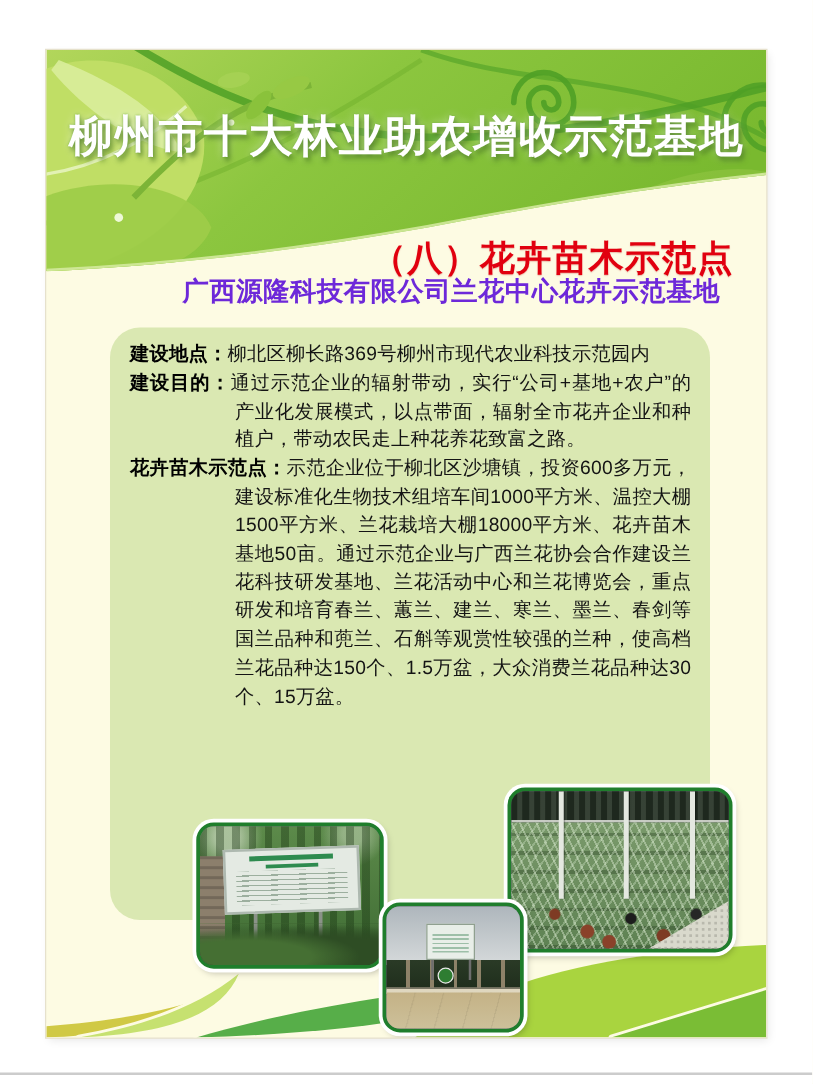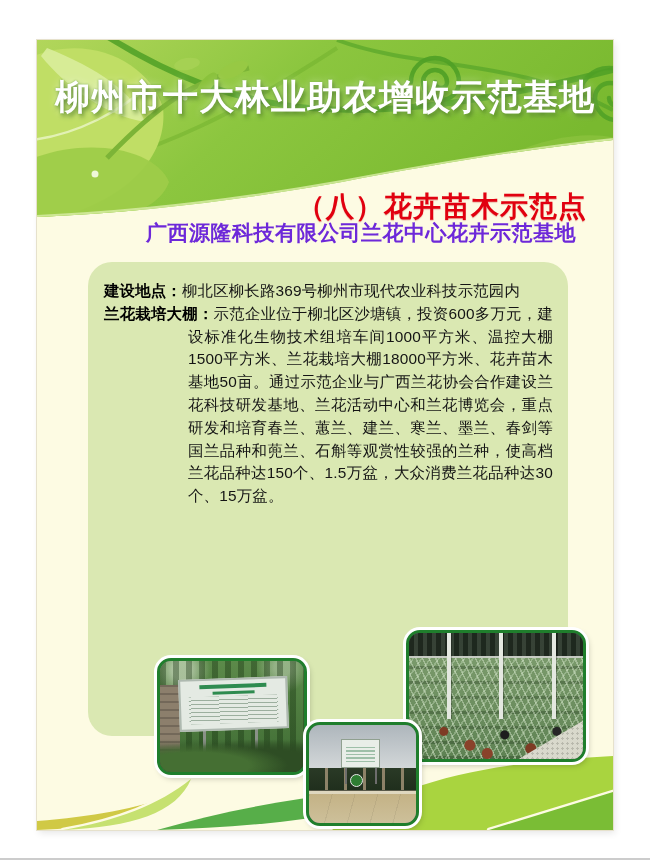--- a/index.html
+++ b/index.html
@@ -2,29 +2,29 @@
 <html><head>
 <meta charset="utf-8">
 <style>
   html,body{margin:0;padding:0;background:#ffffff;}
   .page{position:relative;width:650px;height:867px;background:#ffffff;overflow:hidden;
         font-family:"Liberation Sans",sans-serif;}
   .page-bottom-edge{position:absolute;left:0;top:858px;width:650px;height:2px;background:#cccccc;}
   .poster{position:absolute;left:37px;top:40px;width:576px;height:790px;background:#FDFBE3;
           box-shadow:0 0 0 1px #e6e1cc,2px 3px 7px rgba(0,0,0,.10);overflow:hidden;}
   .banner{position:absolute;left:0;top:0;width:576px;height:185px;}
-  .banner-title{position:absolute;left:0;top:34px;width:576px;text-align:center;
+  .banner-title{position:absolute;left:0;top:46px;width:576px;text-align:center;
         font-size:35px;font-weight:bold;color:#ffffff;letter-spacing:1px;white-space:nowrap;
         text-shadow:2px 3px 4px rgba(55,105,15,.65),0 0 8px rgba(255,255,255,.45),0 0 2px #6aa82e;}
   .subtitle{position:absolute;right:26px;top:128px;font-size:28px;font-weight:bold;color:#E1000F;
         letter-spacing:1px;white-space:nowrap;text-shadow:0 1px 1px rgba(180,0,0,.25);margin-top:20px;}
   .org-title{position:absolute;left:0;top:179px;width:648px;text-align:center;
         font-size:21px;font-weight:bold;color:#6d28d9;letter-spacing:.5px;white-space:nowrap;}
   .content-box{position:absolute;left:51px;top:222px;width:480px;height:474px;background:#DAE8B2;
-        border-radius:24px;box-sizing:border-box;padding:18px 15px 0 16px;}
+        border-radius:24px;box-sizing:border-box;padding:11px 15px 0 16px;}
   .sec{margin:0;padding-left:84px;text-indent:-84px;font-size:15.4px;line-height:22.8px;
         color:#141414;text-align:justify;letter-spacing:.2px;}
   .sec b{color:#000;}
   .decor{position:absolute;left:0;bottom:0;width:576px;height:125px;}
 
   
   .photo{position:absolute;border:3px solid #1F7E2C;border-radius:14px;overflow:hidden;
          box-shadow:0 0 0 3px #ffffff,2px 3px 6px rgba(0,0,0,.25);background:#667;}
   .photo *{position:absolute;}
   
@@ -134,21 +134,22 @@
         <path d="M576,100 C480,110 390,126 305,142 C215,158 112,172 0,177" fill="none" stroke="#D6EBA2" stroke-width="4" opacity="0.85"></path>
       </g>
     </svg>
 
     <div class="banner-title">柳州市十大林业助农增收示范基地</div>
     <div class="subtitle">（八）花卉苗木示范点</div>
     <div class="org-title">广西源隆科技有限公司兰花中心花卉示范基地</div>
 
     <div class="content-box">
       <p class="sec"><b>建设地点：</b><span>柳北区柳长路369号柳州市现代农业科技示范园内</span></p>
-      <p class="sec"><b>兰花栽培大棚：</b><span>示范企业位于柳北区沙塘镇，投资600多万元，建设标准化生物技术组培车间1000平方米、温控大棚1500平方米、兰花栽培大棚18000平方米、花卉苗木基地50亩。通过示范企业与广西兰花协会合作建设兰花科技研发基地、兰花活动中心和兰花博览会，重点研发和培育春兰、蕙兰、建兰、寒兰、墨兰、春剑等国兰品种和蔸兰、石斛等观赏性较强的兰种，使高档兰花品种达150个、1.5万盆，大众消费兰花品种达30个、15万盆。</span></p>
+      <p class="sec"><b>建设目的：</b><span>通过示范企业的辐射带动，实行“公司+基地+农户”的产业化发展模式，以点带面，辐射全市花卉企业和种植户，带动农民走上种花养花致富之路。</span></p>
+      <p class="sec"><b>花卉苗木示范点：</b><span>示范企业位于柳北区沙塘镇，投资600多万元，建设标准化生物技术组培车间1000平方米、温控大棚1500平方米、兰花栽培大棚18000平方米、花卉苗木基地50亩。通过示范企业与广西兰花协会合作建设兰花科技研发基地、兰花活动中心和兰花博览会，重点研发和培育春兰、蕙兰、建兰、寒兰、墨兰、春剑等国兰品种和蔸兰、石斛等观赏性较强的兰种，使高档兰花品种达150个、1.5万盆，大众消费兰花品种达30个、15万盆。</span></p>
     </div>
 
     <svg class="decor" viewBox="0 0 576 125" aria-hidden="true">
       <g style="paint-order:stroke" stroke="#FDFBE3" stroke-width="4.5" stroke-linejoin="round">
         <path d="M0,125 V116 C55,112 100,103 138,90 C110,114 55,123 0,125 Z" fill="#D0C945"></path>
         <path d="M26,125 C78,116 122,100 154,74 C140,108 95,122 26,125 Z" fill="#C6E170"></path>
         <path d="M120,125 C210,99 310,84 408,79 C340,108 235,122 120,125 Z" fill="#57AE49"></path>
         <path d="M295,125 C360,76 455,57 576,51 L576,125 Z" fill="#A9D43F"></path>
         <path d="M452,125 L576,87 L576,125 Z" fill="#7ABD35"></path>
       </g>

